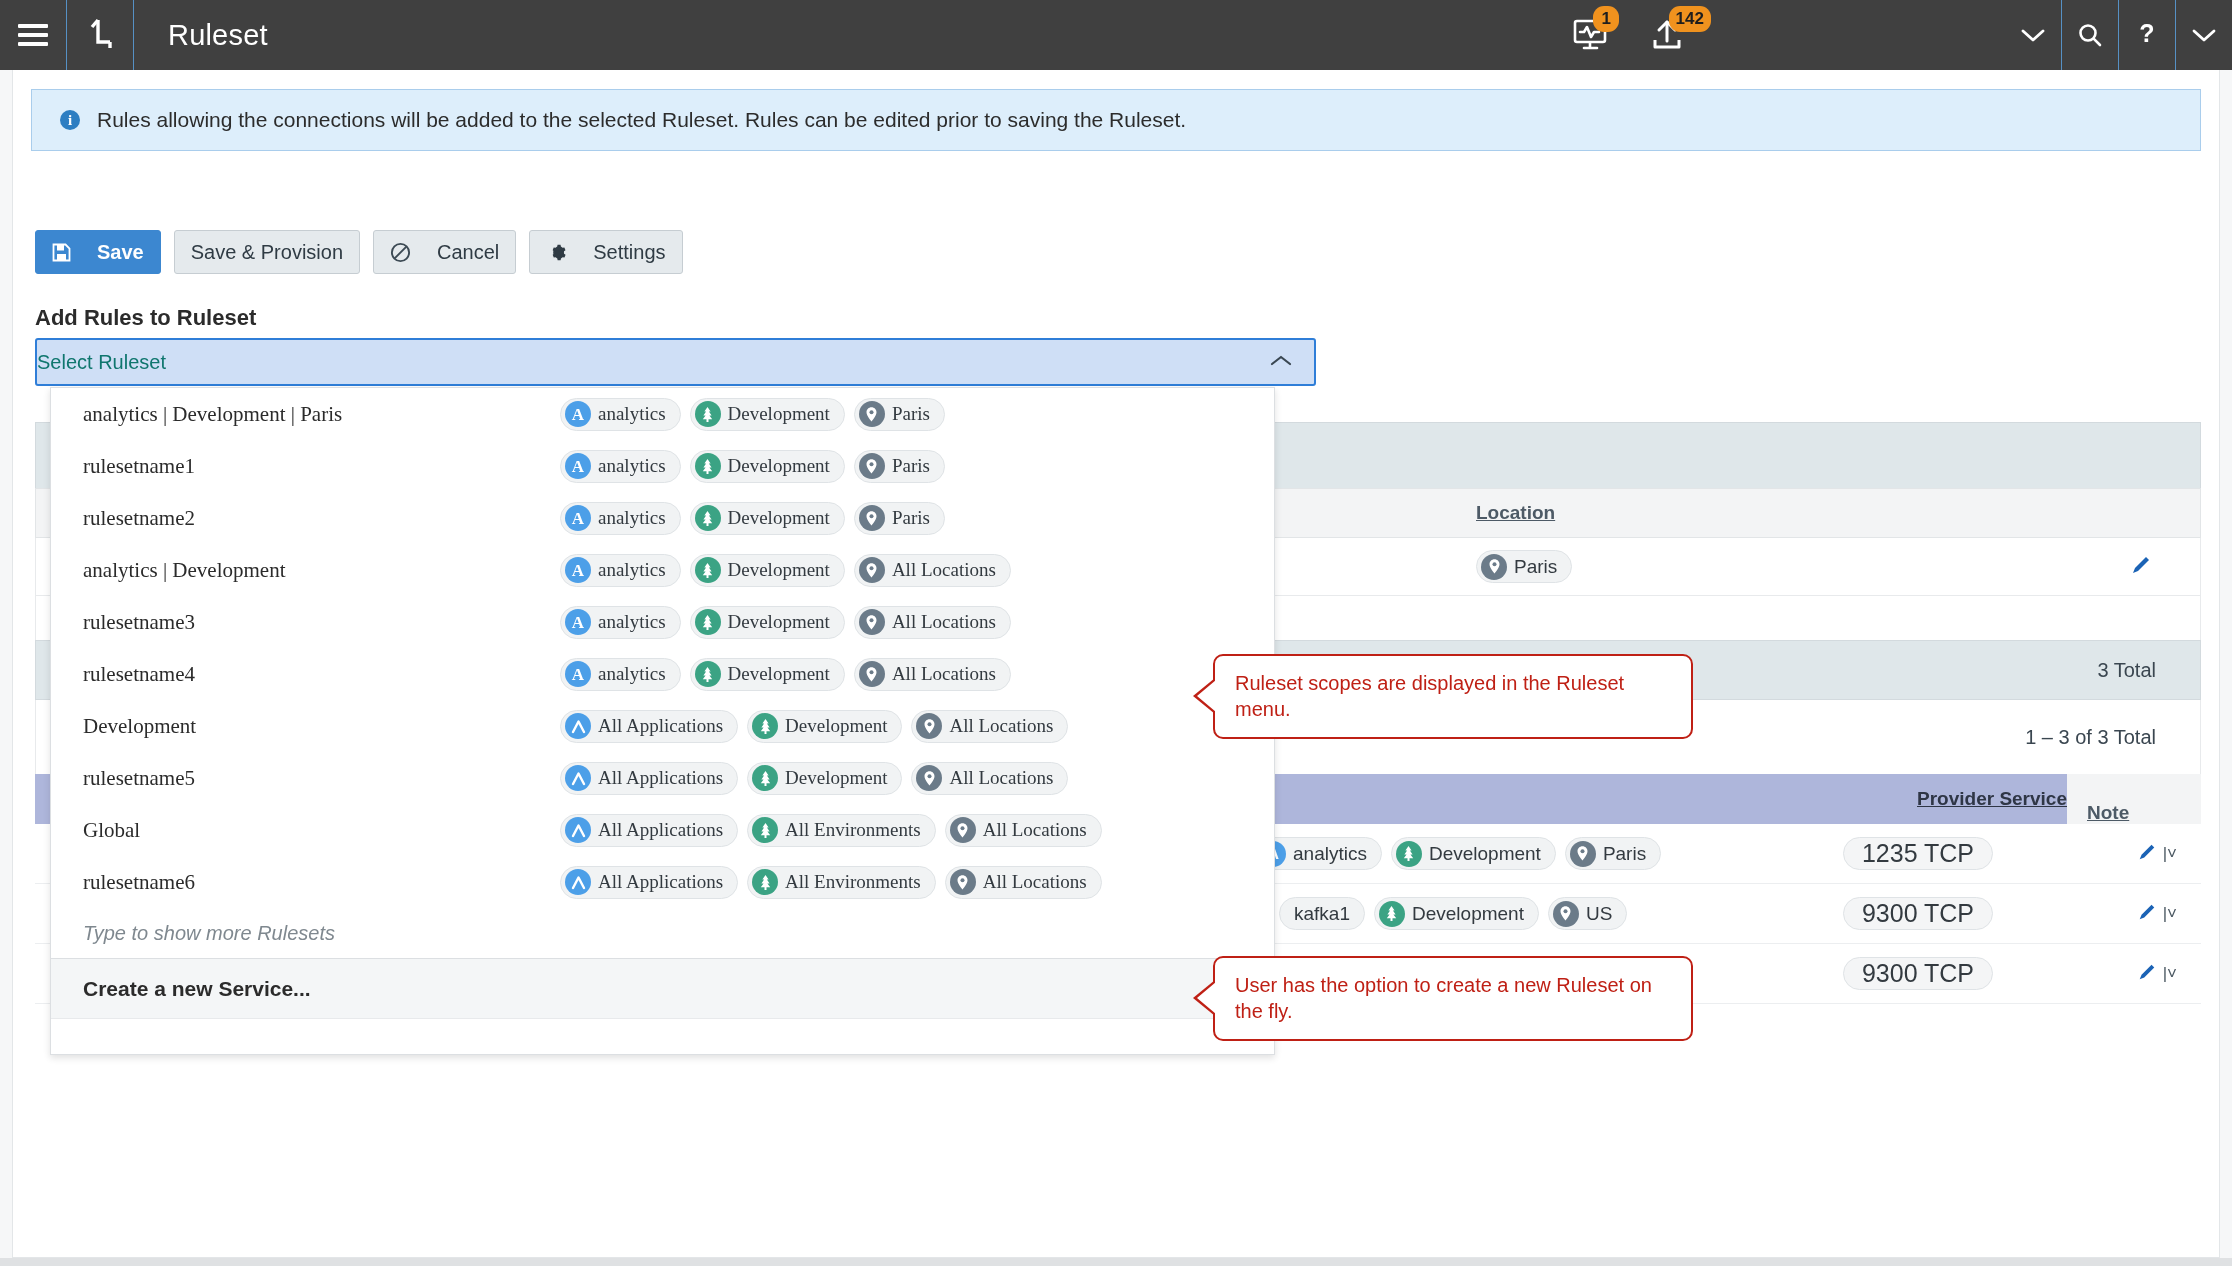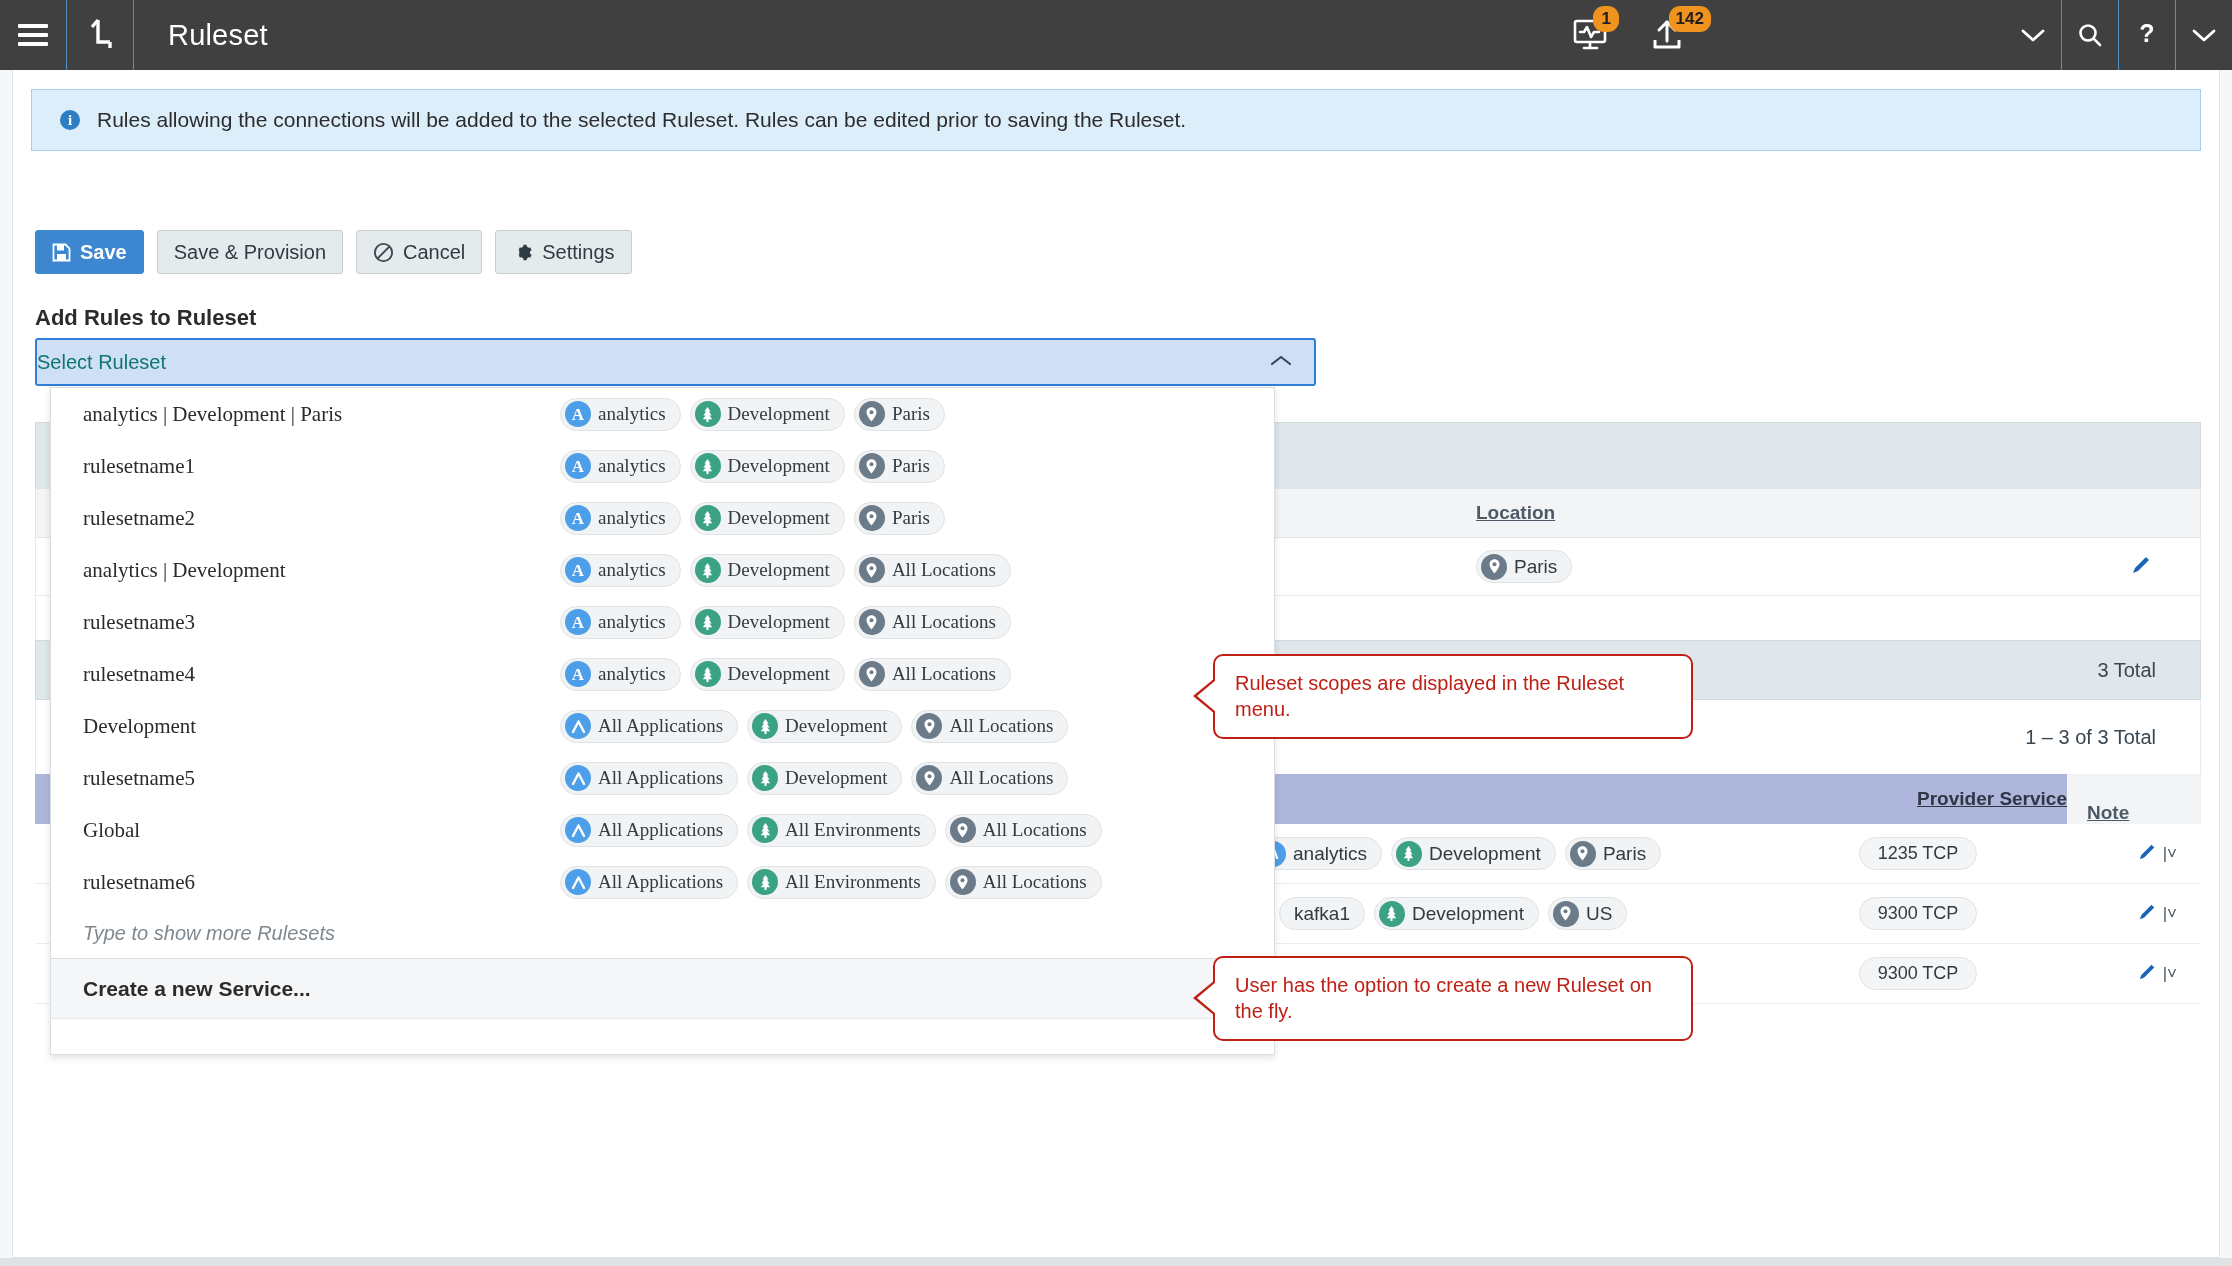--- a/index.html
+++ b/index.html
@@ -77,21 +77,21 @@
     margin-left: 17px; font-size: 21px; color: #2c2c2c;
   }
 
   
   #toolbar {
     position: absolute; top: 160px; left: 22px;
     display: flex; align-items: center; gap: 13px;
   }
   .btn {
     height: 44px; border-radius: 3px; display: flex; align-items: center;
-    font-size: 20px; padding: 0 16px; gap: 9px; cursor: pointer;
+    font-size: 20px; padding: 0 16px; gap: 26px; cursor: pointer;
     border: 1px solid #c6cdd2; background: #e5eaed; color: #2f3b44;
     white-space: nowrap;
   }
   .btn.primary { background: #3c87d0; border-color: #3c87d0; color: #fff; font-weight: 700; }
   .btn svg { display: block; }
 
   
   #add-rules-label {
     position: absolute; top: 235px; left: 22px;
     font-size: 22px; font-weight: 700; color: #2b2b2b;
@@ -207,21 +207,21 @@
   #tbl-row-1 { top: 754px; }
   #tbl-row-2 { top: 814px; }
   #tbl-row-3 { top: 874px; }
 
   .edit-pencil { color: #1b63b5; }
   .row-caret { color: #4b5862; font-size: 17px; margin-left: 6px; }
 
   .svc-pill {
     display: inline-flex; align-items: center; justify-content: center;
     background: #f4f5f6; border: 1px solid #dfe3e6; border-radius: 999px;
-    height: 33px; padding: 0 18px; font-size: 18px; color: #333a40;
+    height: 33px; padding: 0 18px; font-size: 25px; color: #333a40;
   }
 
   
   .callout {
     position: absolute; z-index: 60;
     background: #ffffff; border: 2px solid #bf2015; border-radius: 10px;
     color: #bf2015; font-size: 20px; line-height: 1.32;
     padding: 14px 20px;
   }
   .callout::before, .callout::after {

